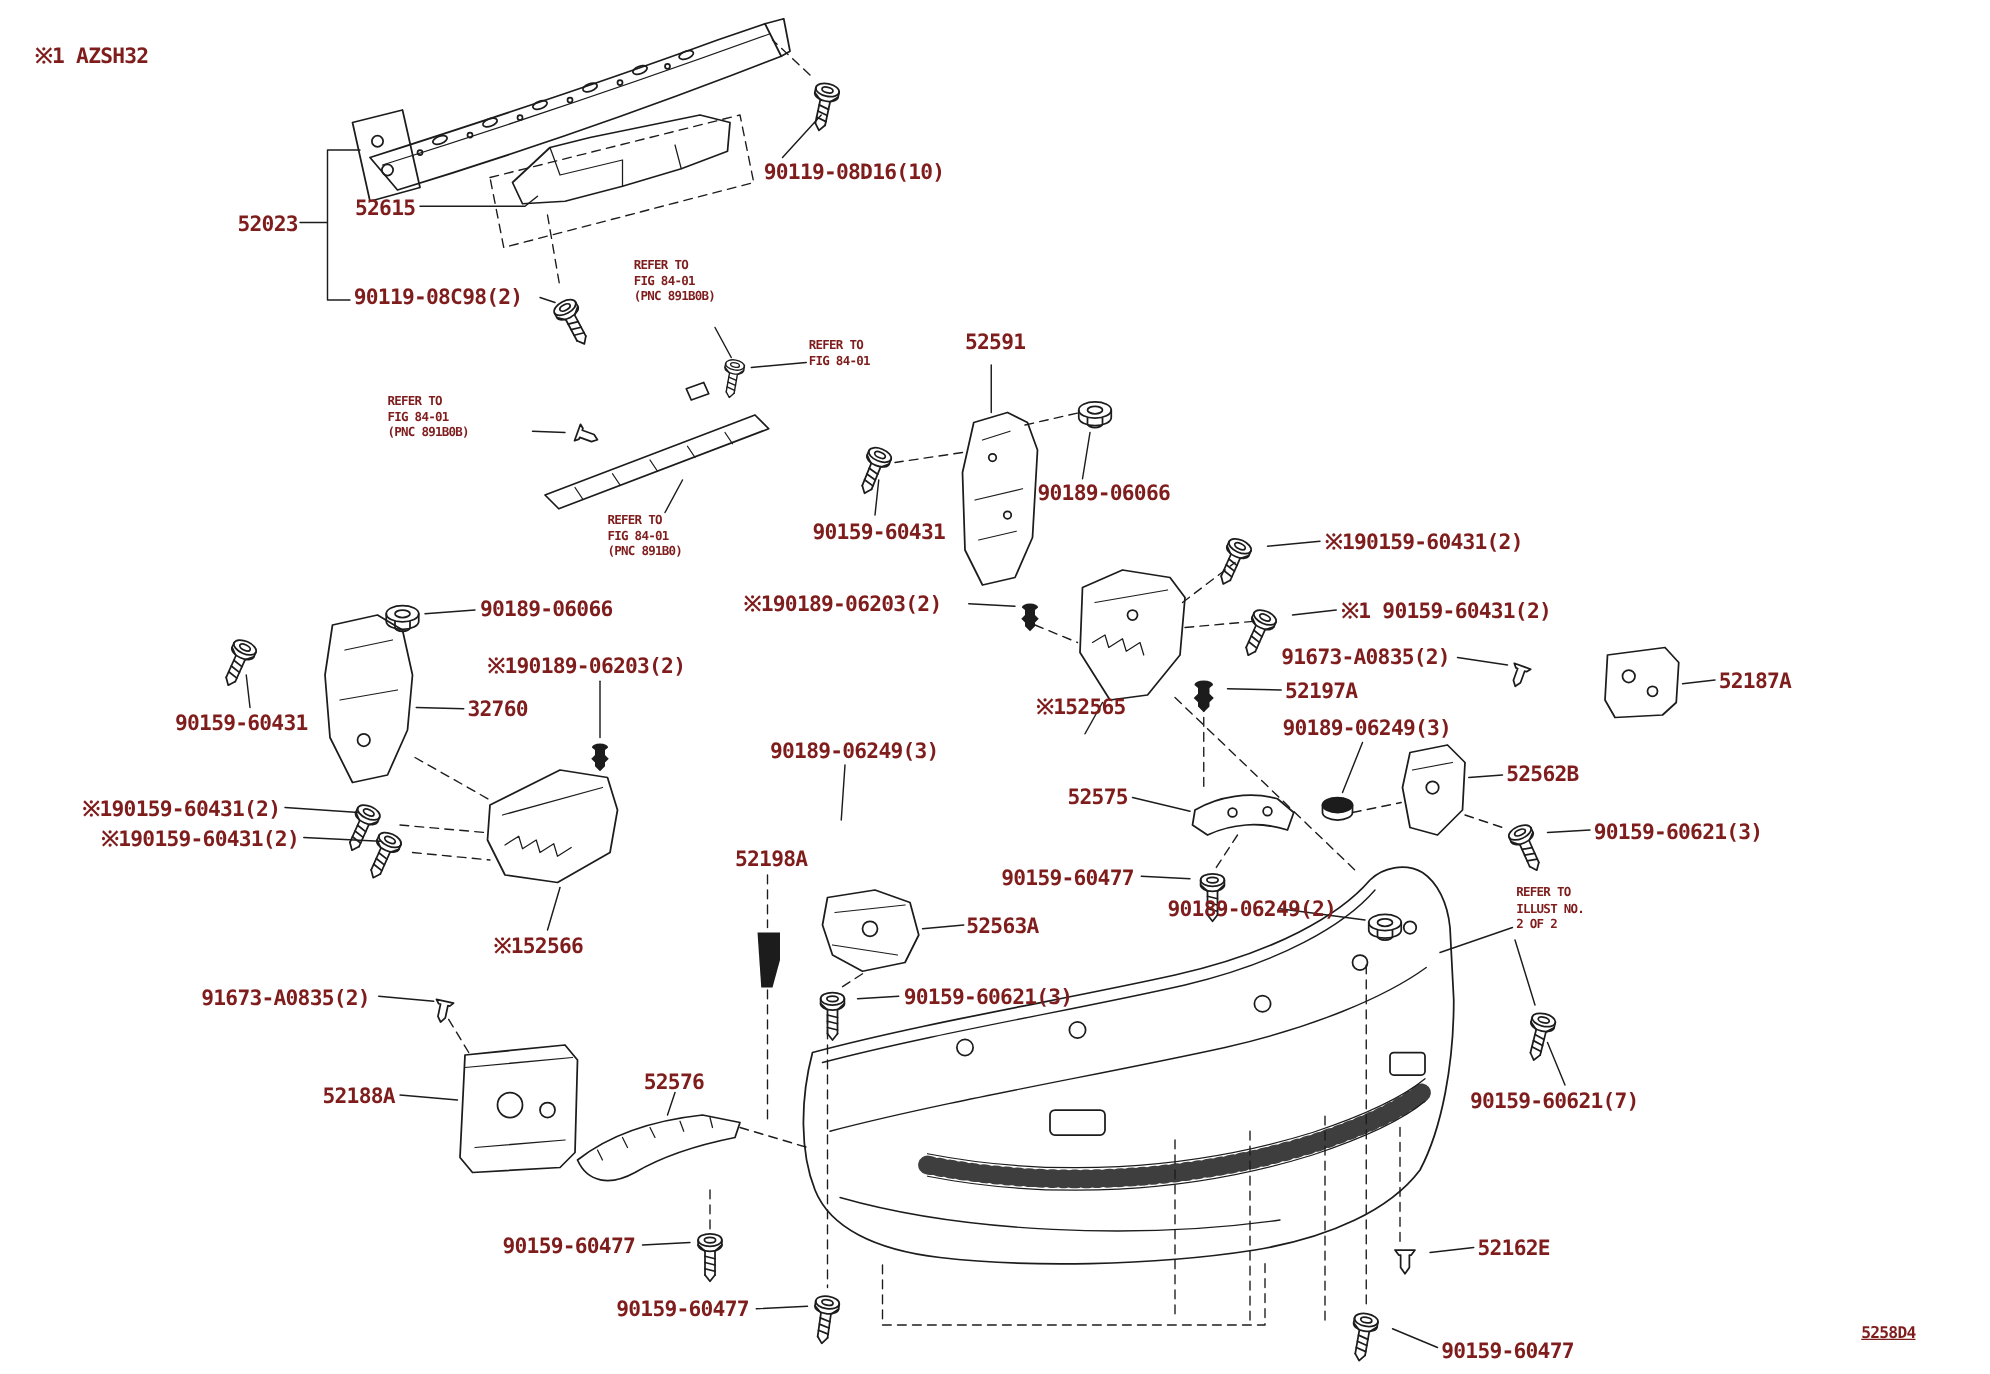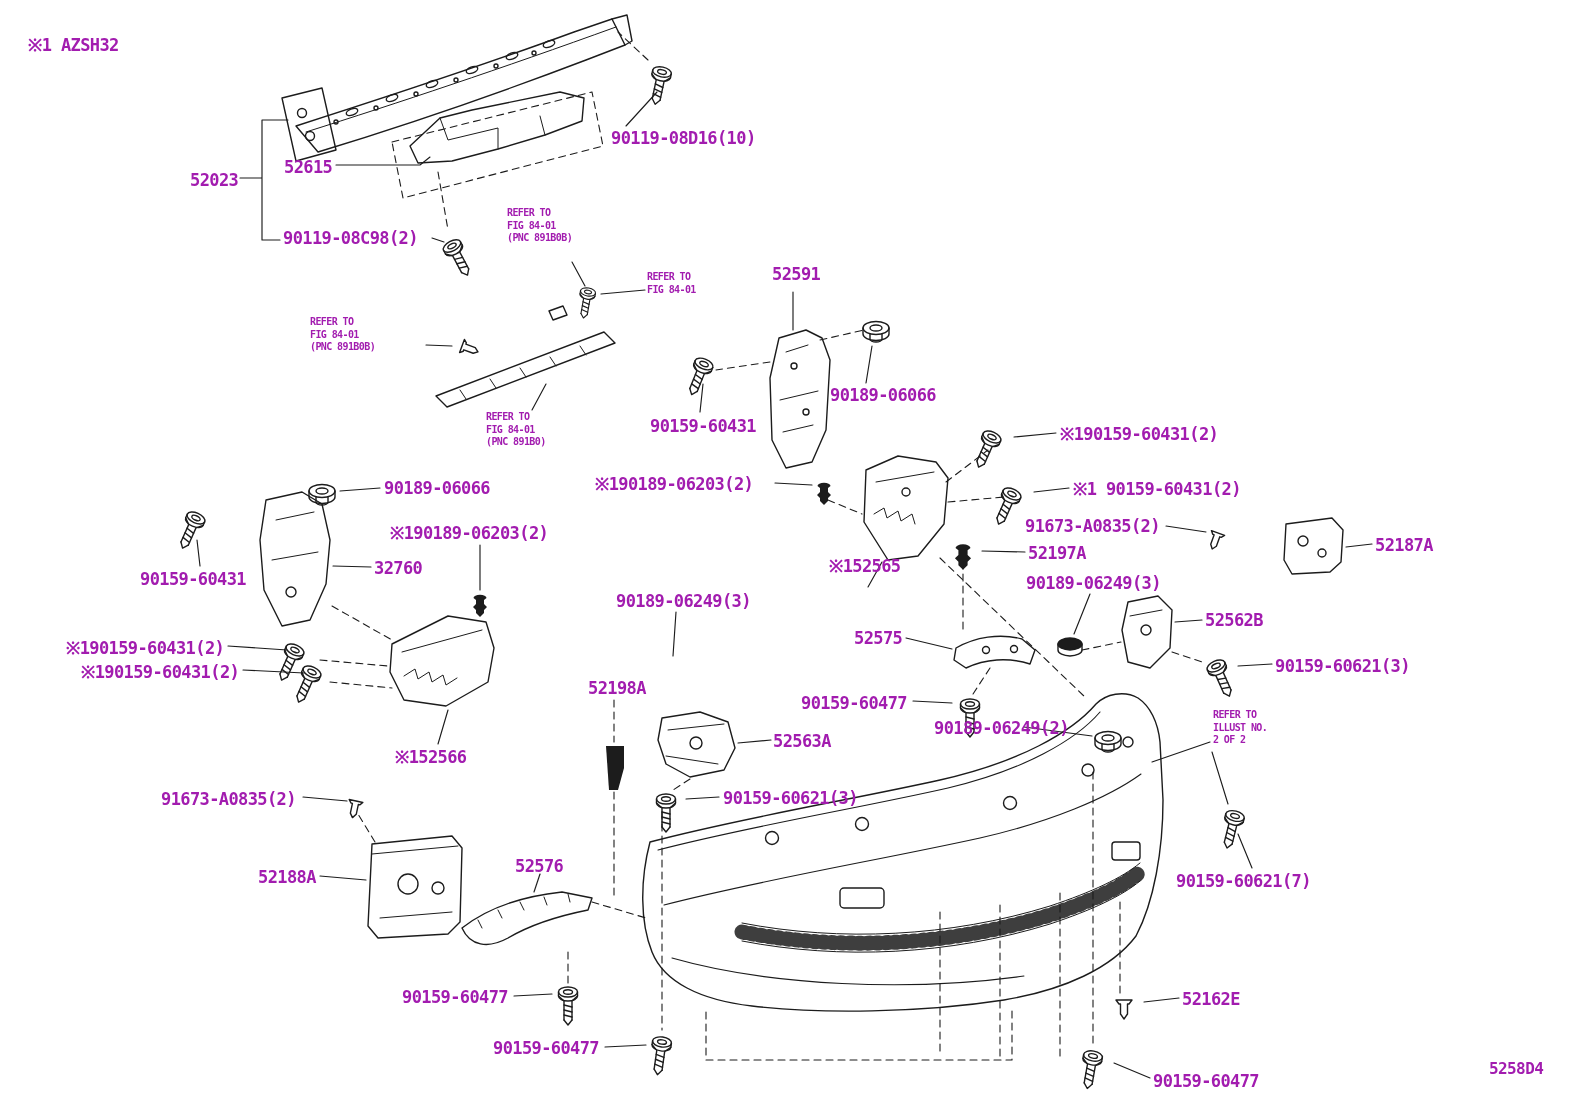--- a/index.html
+++ b/index.html
@@ -6,24 +6,24 @@
   html,body { background:#ffffff; }
   #stage {
     position:relative; width:1592px; height:1099px; background:#ffffff;
     overflow:hidden; font-family:"DejaVu Sans Mono", monospace;
   }
   #art { position:absolute; left:0; top:0; }
   .lbl {
     position:absolute;
     font-family:"DejaVu Sans Mono", monospace;
     font-weight:bold; font-size:17px; line-height:1.2;
-    color:#a21caf; white-space:pre-line; letter-spacing:-0.6px;
+    color:#7f1d1d; white-space:pre-line; letter-spacing:-0.6px;
   }
   .sm { font-size:10px; line-height:1.25; }
-  .code { font-size:16px; }
+  .code { font-size:13px;text-decoration:underline; }
 </style>
 </head>
 <body>
 
 <div id="stage">
 
 <svg id="art" width="1592" height="1099" viewBox="0 0 1592 1099" xmlns="http://www.w3.org/2000/svg">
   <defs>
     <g id="sym-screw">
       <ellipse cx="0" cy="0" rx="9.5" ry="5"></ellipse>

